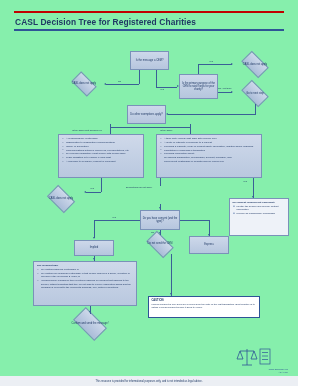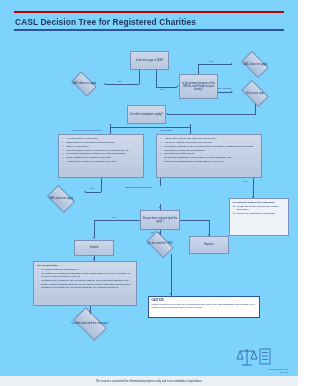--- a/index.html
+++ b/index.html
@@ -1,21 +1,21 @@
 <!DOCTYPE html>
 <html><head>
 <meta charset="utf-8">
 <style>
   html,body{margin:0;padding:0;}
   body{
     width:298px;height:386px;background:#ffffff;
     font-family:"Liberation Sans", sans-serif;
     overflow:hidden;position:relative;
   }
-  .page{position:relative;width:298px;height:386px;background:#7dd3fc;}
+  .page{position:relative;width:298px;height:386px;background:#86efac;}
 
   
   .rule-red{position:absolute;left:14px;top:11px;width:270px;height:2px;background:#c00000;}
   .doc-title{position:absolute;left:15px;top:17px;width:268px;
     font-size:8.4px;font-weight:bold;color:#1f3864;letter-spacing:.1px;white-space:nowrap;}
   .rule-blue{position:absolute;left:14px;top:29px;width:270px;height:1.6px;background:#2e5496;}
 
   
   .node{position:absolute;box-sizing:border-box;
     display:flex;align-items:center;justify-content:center;text-align:center;}

